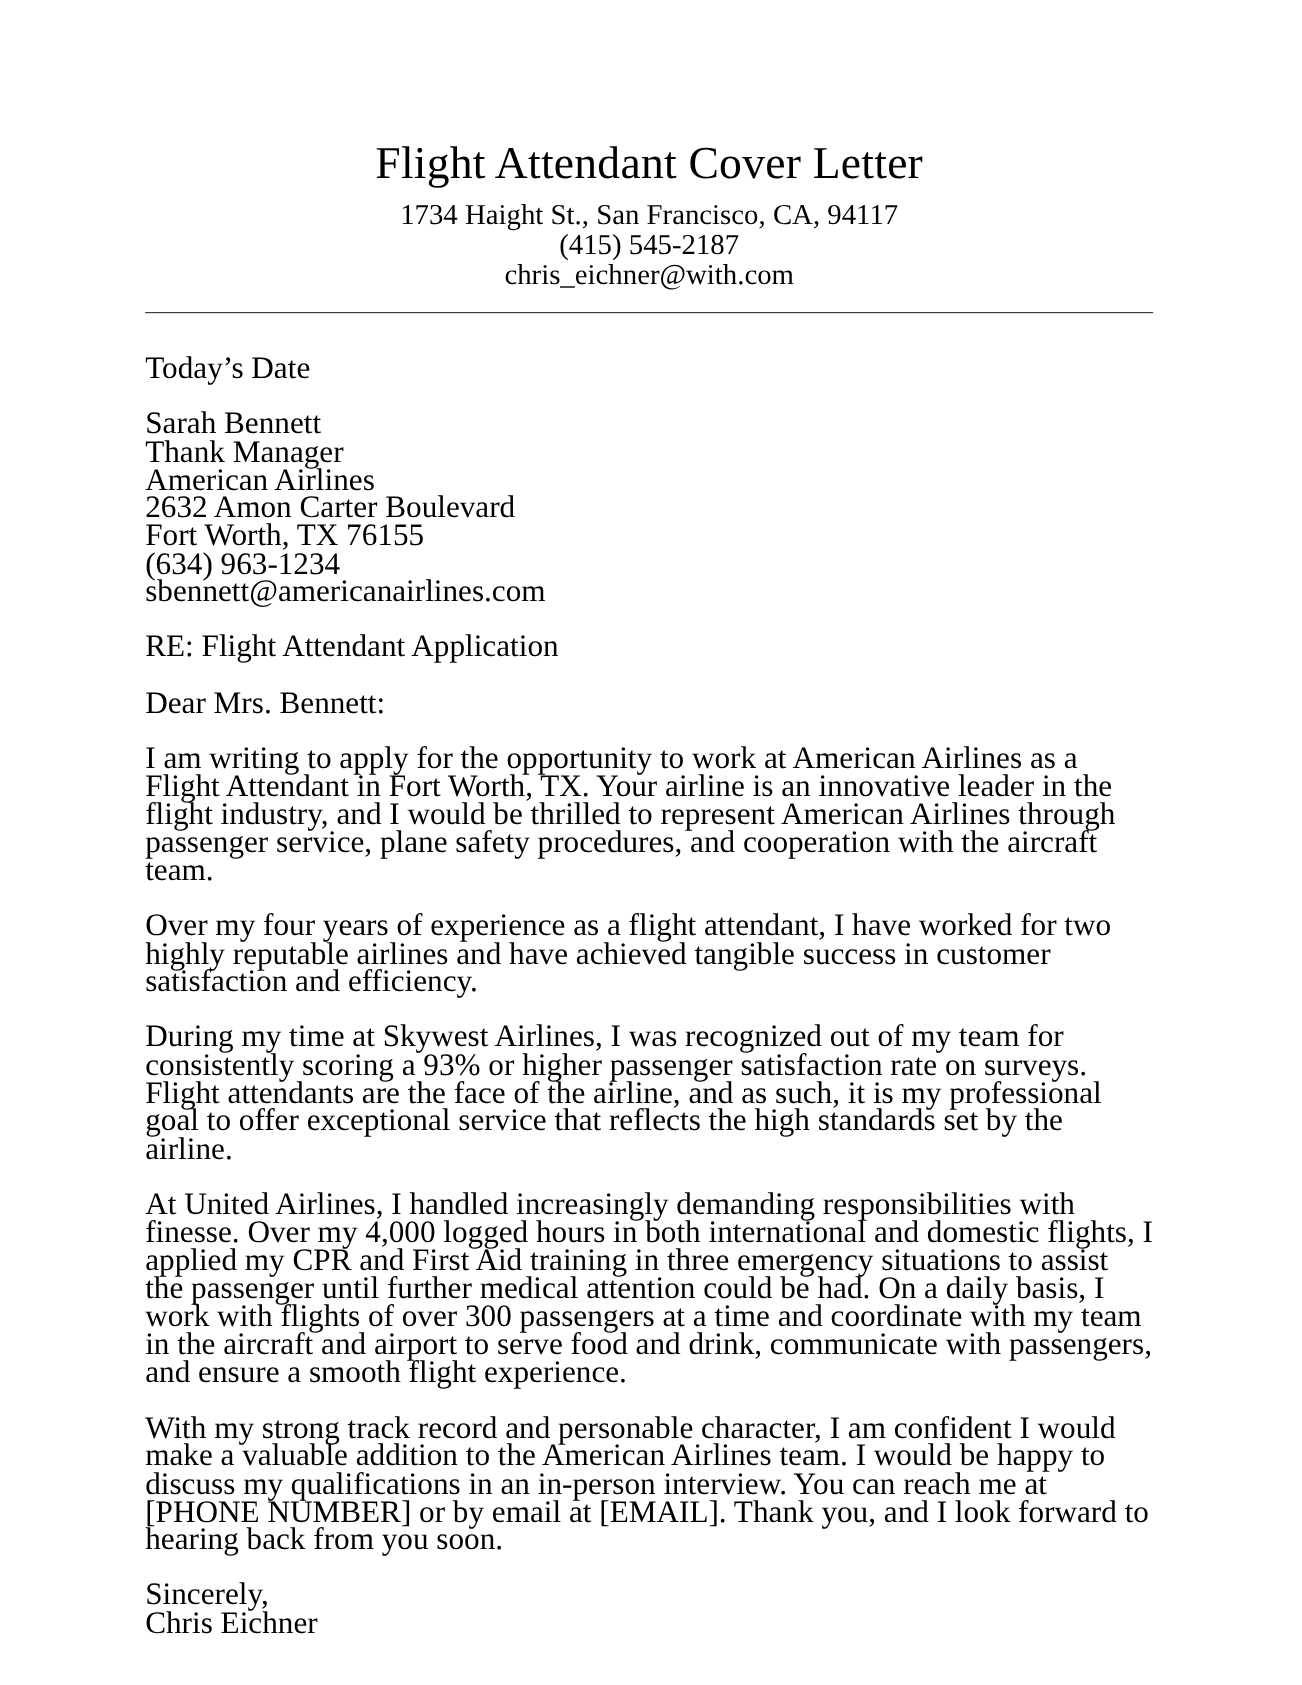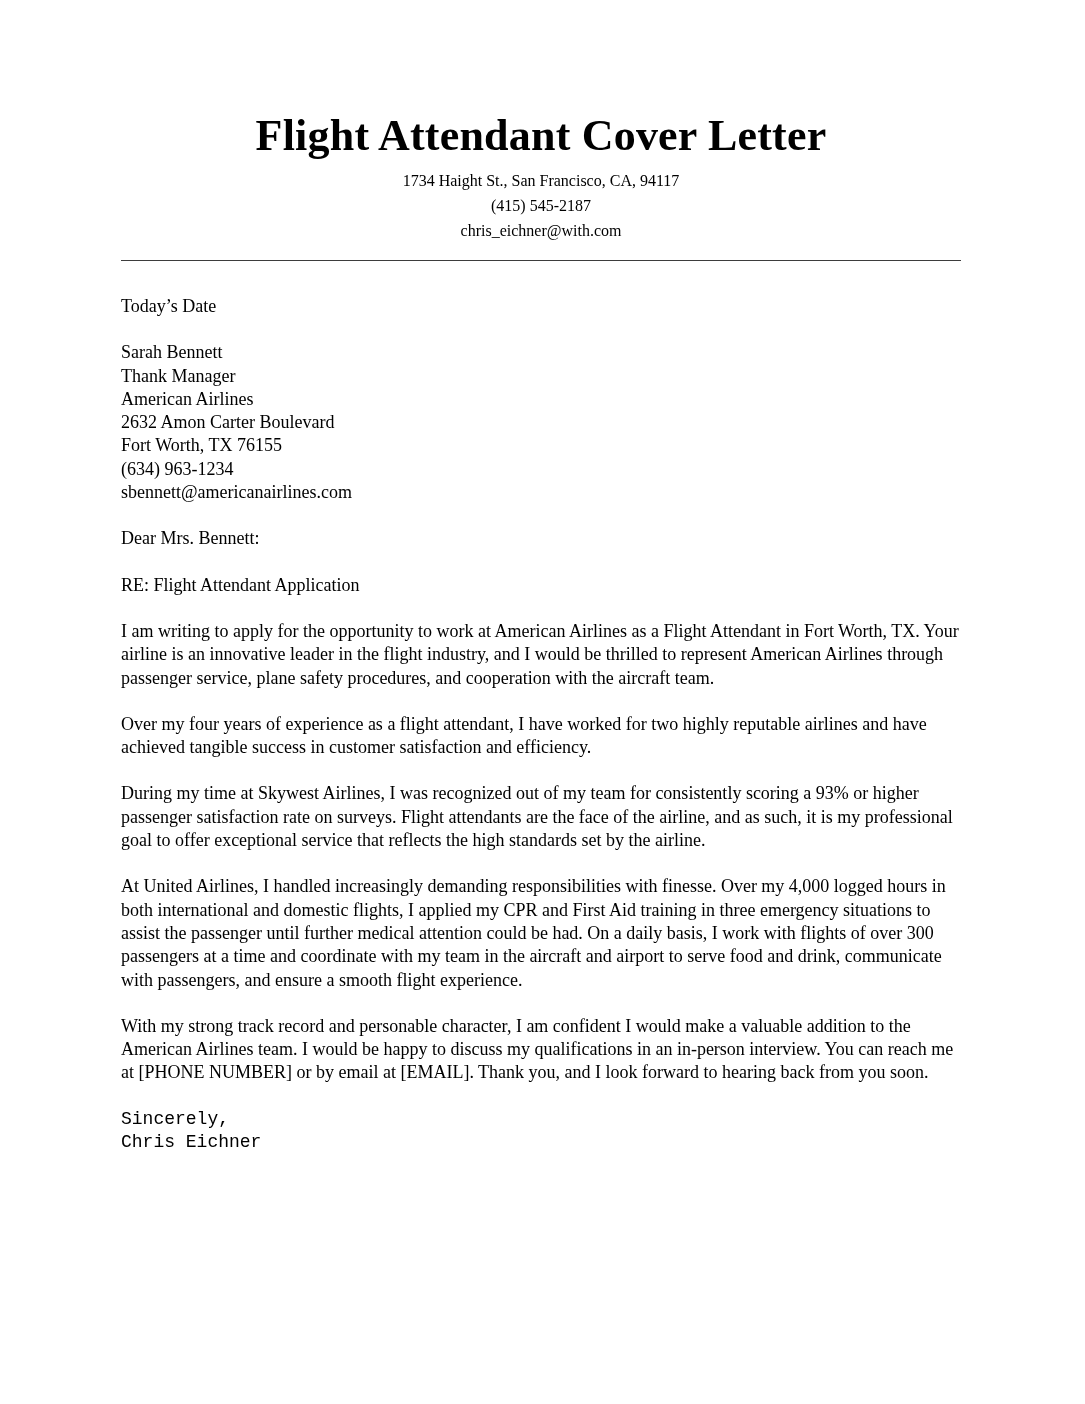--- a/index.html
+++ b/index.html
@@ -28,64 +28,63 @@
     width: 840px;
   }
 
   
   .letterhead {
     text-align: center;
     padding-top: 110px;
   }
   .doc-title {
     font-family: "Liberation Serif", "DejaVu Serif", serif;
-    font-weight: bold;
-    font-size: 44px;
+    font-weight: normal;
+    font-size: 38px;
     line-height: 52px;
     letter-spacing: 0.2px;
     margin: 0 0 6px 0;
     white-space: nowrap;
   }
   .contact-line {
-    font-size: 16px;
+    font-size: 24px;
     line-height: 25px;
     margin: 0;
     white-space: nowrap;
     text-align: center;
   }
   .divider {
     margin: 17px 0 0 0;
     border: 0;
     border-top: 1.6px solid #3d3d3d;
     width: 840px;
   }
 
   
   .letter-body {
     margin-top: 34px;
-    font-size: 18px;
+    font-size: 26px;
     line-height: 23.3px;
   }
   .block {
     margin: 0 0 23px 0;
   }
   .block .line {
     display: block;
     white-space: pre-wrap;
   }
   .para {
     margin: 0 0 23px 0;
     text-align: left;
   }
   .para:last-child {
     margin-bottom: 0;
   }
   .signature {
     margin-top: 0;
-    font-family: Liberation Mono, monospace;
   }
 </style>
 </head>
 <body>
 
 <div class="page">
   <div class="content">
 
     <header class="letterhead">
       <h1 class="doc-title">Flight Attendant Cover Letter</h1>
@@ -104,23 +103,23 @@
       <div class="block">
         <span class="line">Sarah Bennett</span>
         <span class="line">Thank Manager</span>
         <span class="line">American Airlines</span>
         <span class="line">2632 Amon Carter Boulevard</span>
         <span class="line">Fort Worth, TX 76155</span>
         <span class="line">(634) 963-1234</span>
         <span class="line">sbennett@americanairlines.com</span>
       </div>
 
+      <p class="para">RE: Flight Attendant Application</p>
+
       <p class="para">Dear Mrs. Bennett:</p>
-
-      <p class="para">RE: Flight Attendant Application</p>
 
       <p class="para">I am writing to apply for the opportunity to work at American Airlines as a Flight Attendant in Fort Worth, TX. Your airline is an innovative leader in the flight industry, and I would be thrilled to represent American Airlines through passenger service, plane safety procedures, and cooperation with the aircraft team.</p>
 
       <p class="para">Over my four years of experience as a flight attendant, I have worked for two highly reputable airlines and have achieved tangible success in customer satisfaction and efficiency.</p>
 
       <p class="para">During my time at Skywest Airlines, I was recognized out of my team for consistently scoring a 93% or higher passenger satisfaction rate on surveys. Flight attendants are the face of the airline, and as such, it is my professional goal to offer exceptional service that reflects the high standards set by the airline.</p>
 
       <p class="para">At United Airlines, I handled increasingly demanding responsibilities with finesse. Over my 4,000 logged hours in both international and domestic flights, I applied my CPR and First Aid training in three emergency situations to assist the passenger until further medical attention could be had. On a daily basis, I work with flights of over 300 passengers at a time and coordinate with my team in the aircraft and airport to serve food and drink, communicate with passengers, and ensure a smooth flight experience.</p>
 
       <p class="para">With my strong track record and personable character, I am confident I would make a valuable addition to the American Airlines team. I would be happy to discuss my qualifications in an in-person interview. You can reach me at [PHONE NUMBER] or by email at [EMAIL]. Thank you, and I look forward to hearing back from you soon.</p>

